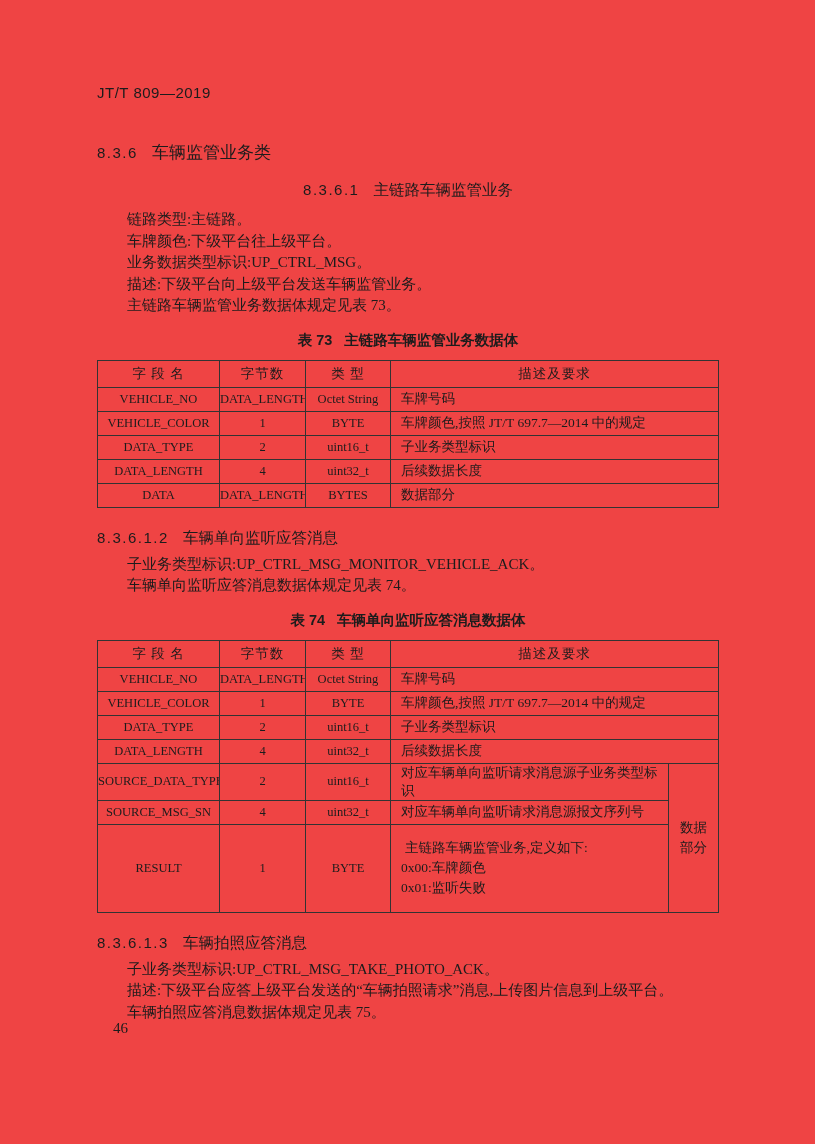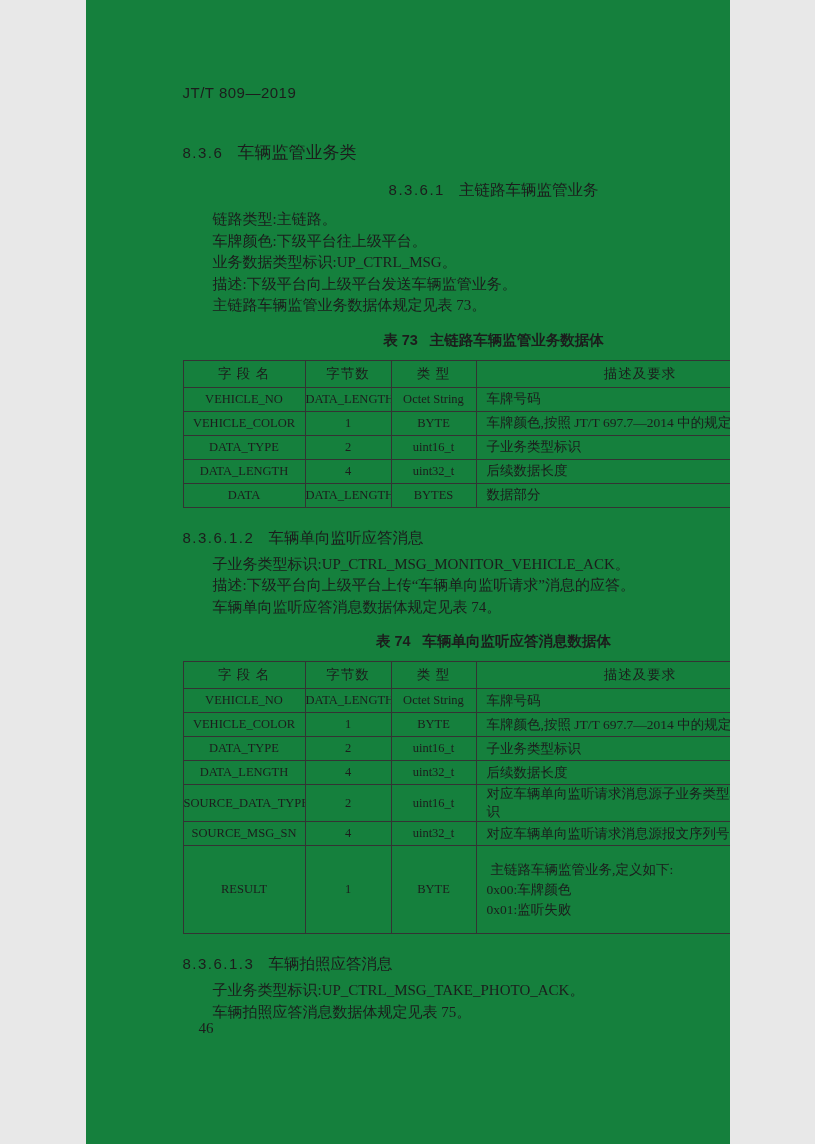--- a/index.html
+++ b/index.html
@@ -1,19 +1,19 @@
 <!DOCTYPE html>
 <html><head>
 <meta charset="utf-8">
 <style>
   html,body{margin:0;padding:0;background:#e8e8e8;}
   .page{
     position:relative;
-    width:644px;height:1144px;
-    background:#15803d;
+    width:815px;height:1144px;
+    background:#ef4444;
     font-family:"Liberation Serif","DejaVu Serif",serif;
     color:#1c1c1c;
     overflow:hidden;
     margin:0 auto;
   }
   .content{position:absolute;left:97px;top:84px;width:622px;}
   .doc-code{
     font-family:"Liberation Sans","DejaVu Sans",sans-serif;
     font-size:15px;letter-spacing:0.5px;
     margin-bottom:40px;
@@ -163,21 +163,20 @@
         </tr>
       </tbody>
     </table>
 
     <div class="clause h3 sec-gap">
       <span class="clause-num">8.3.6.1.2</span>
       <span class="clause-title">车辆单向监听应答消息</span>
     </div>
 
     <div class="body-line">子业务类型标识:UP_CTRL_MSG_MONITOR_VEHICLE_ACK。</div>
-    <div class="body-line">描述:下级平台向上级平台上传“车辆单向监听请求”消息的应答。</div>
     <div class="body-line">车辆单向监听应答消息数据体规定见表 74。</div>
 
     <div class="caption">
       <span class="cap-prefix">表 74</span><span>车辆单向监听应答消息数据体</span>
     </div>
 
     <table>
       <colgroup>
           <col style="width:122px">
           <col style="width:86px">
@@ -246,18 +245,19 @@
         </tr>
       </tbody>
     </table>
 
     <div class="clause h3 sec-gap">
       <span class="clause-num">8.3.6.1.3</span>
       <span class="clause-title">车辆拍照应答消息</span>
     </div>
 
     <div class="body-line">子业务类型标识:UP_CTRL_MSG_TAKE_PHOTO_ACK。</div>
+    <div class="body-line">描述:下级平台应答上级平台发送的“车辆拍照请求”消息,上传图片信息到上级平台。</div>
     <div class="body-line">车辆拍照应答消息数据体规定见表 75。</div>
 
   </div>
 
   <div class="page-number">46</div>
 </div>
 
 </body></html>

